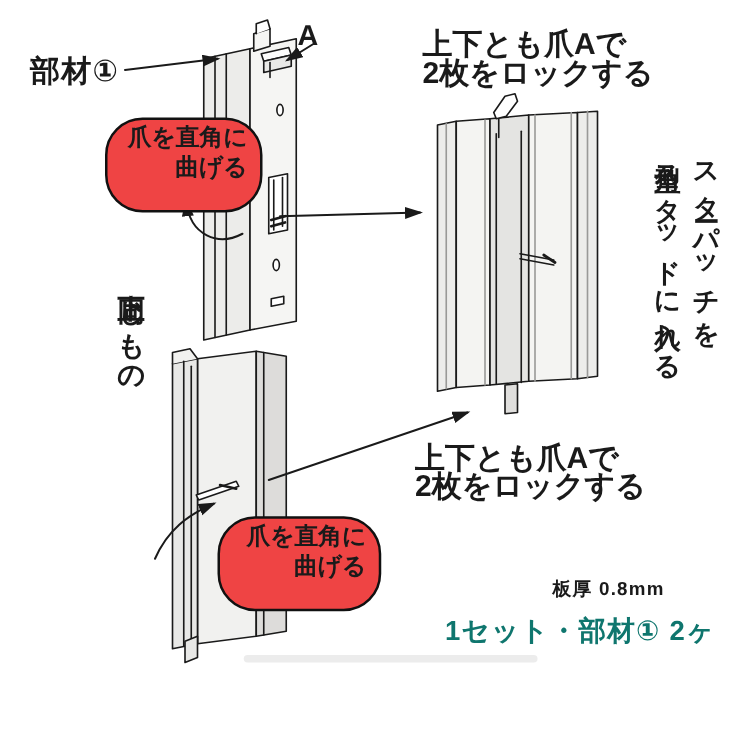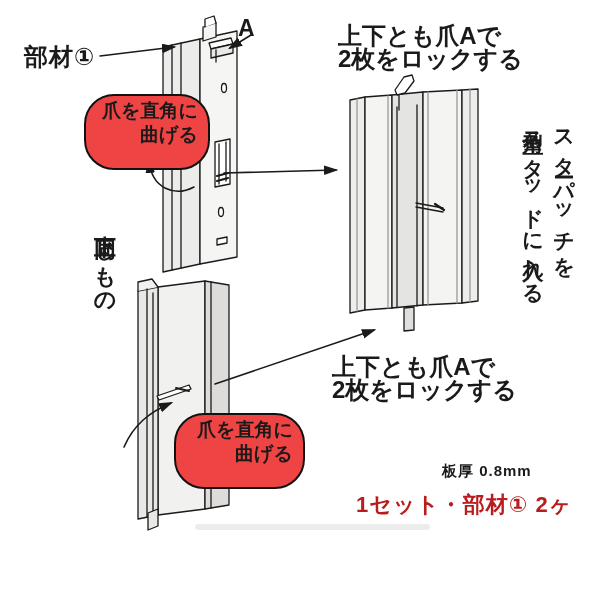--- a/index.html
+++ b/index.html
@@ -22,21 +22,21 @@
   .vtext{
     position:absolute;z-index:3;writing-mode:vertical-rl;text-orientation:upright;
     font-weight:bold;white-space:pre;
   }
   .same-note{left:90px;top:218px;height:145px;font-size:22px;letter-spacing:2px;}
   .insert-note{left:518px;top:116px;height:225px;font-size:21px;line-height:31px;letter-spacing:1px;}
   .lock-note{font-size:24px;line-height:23px;font-weight:bold;}
   .lock-top{left:338px;top:24px;}
   .lock-bottom{left:332px;top:355px;}
   .thickness-note{left:442px;top:462px;font-size:15px;font-weight:bold;letter-spacing:1px;}
-  .set-note{left:356px;top:490px;font-size:22px;font-weight:bold;color:#b91c1c;letter-spacing:1px;}
+  .set-note{left:356px;top:490px;font-size:22px;font-weight:bold;color:#0f766e;letter-spacing:1px;}
   .artifact{
     position:absolute;left:195px;top:524px;width:235px;height:6px;
     background:#dcdcdc;opacity:.55;z-index:0;border-radius:3px;
   }
 </style>
 </head>
 <body>
 
 <div id="stage">
 

